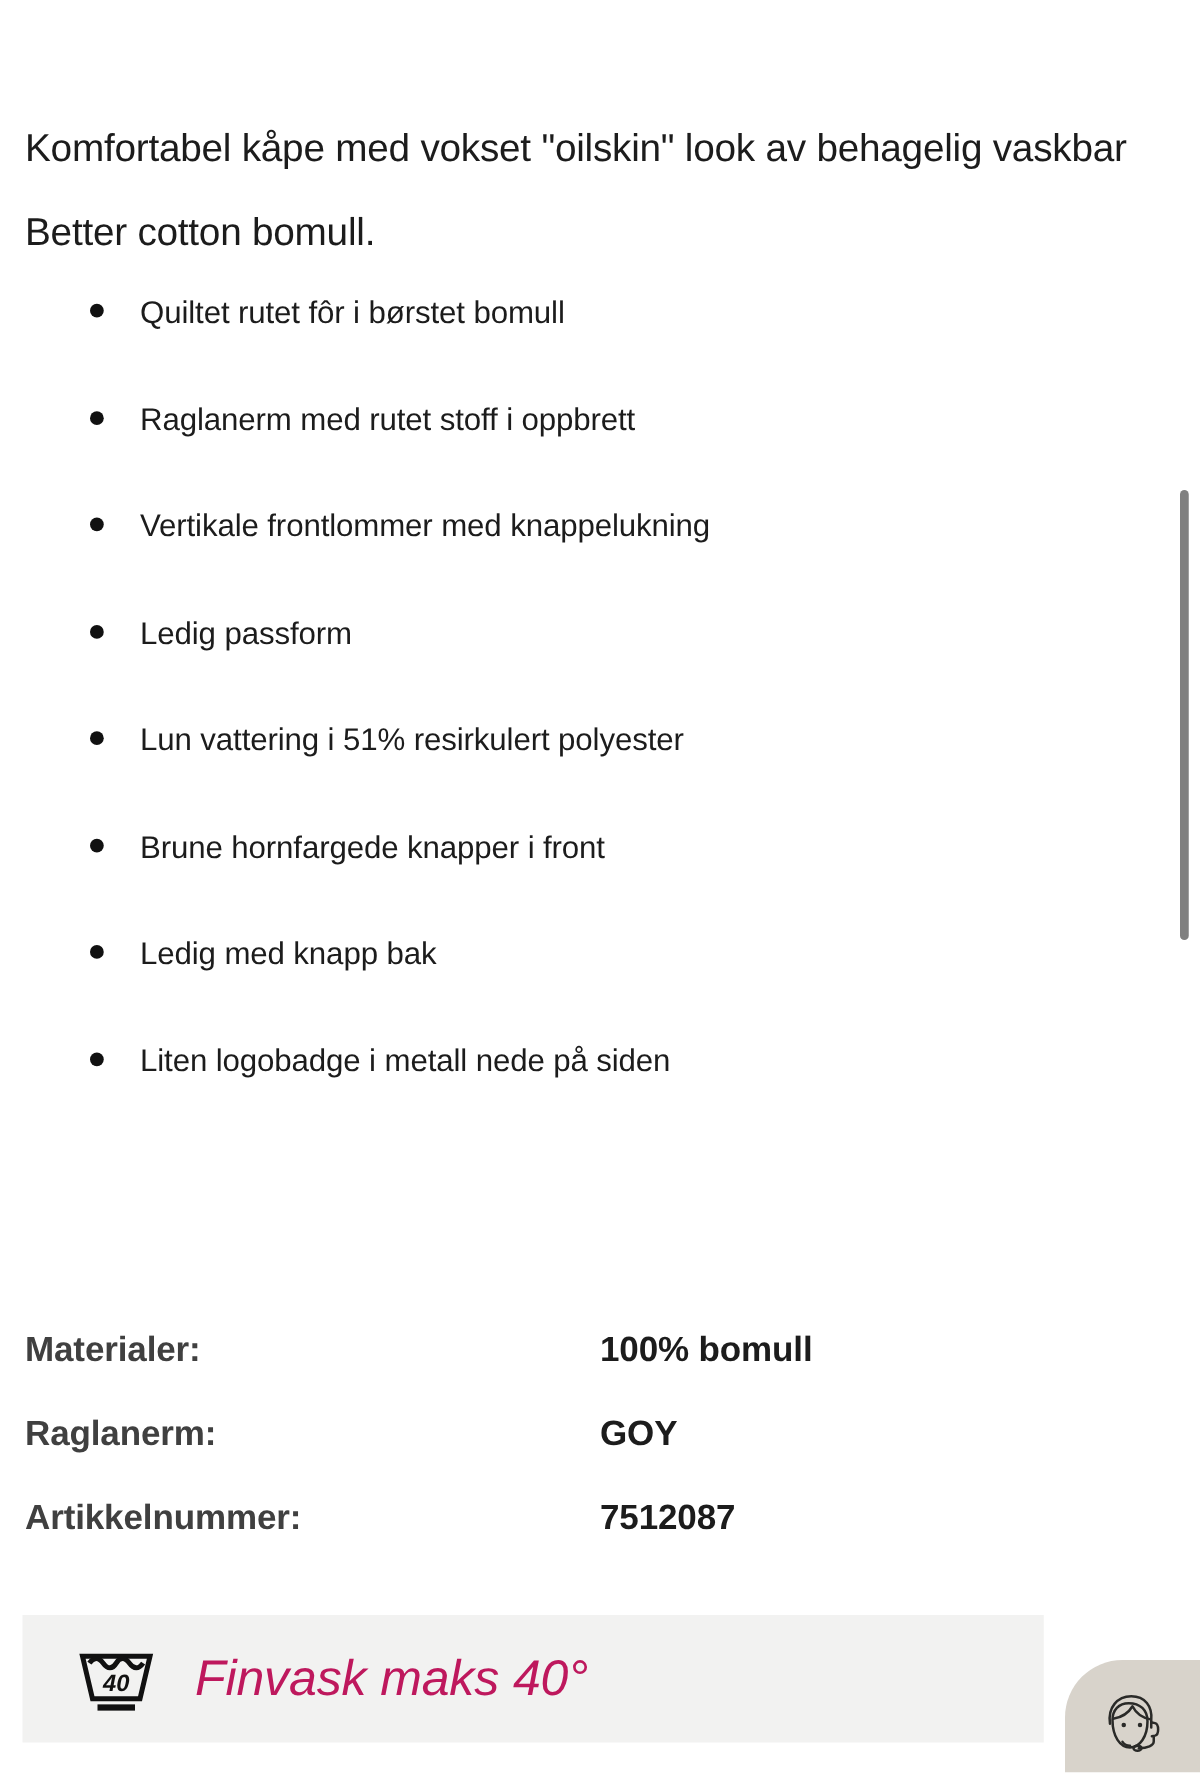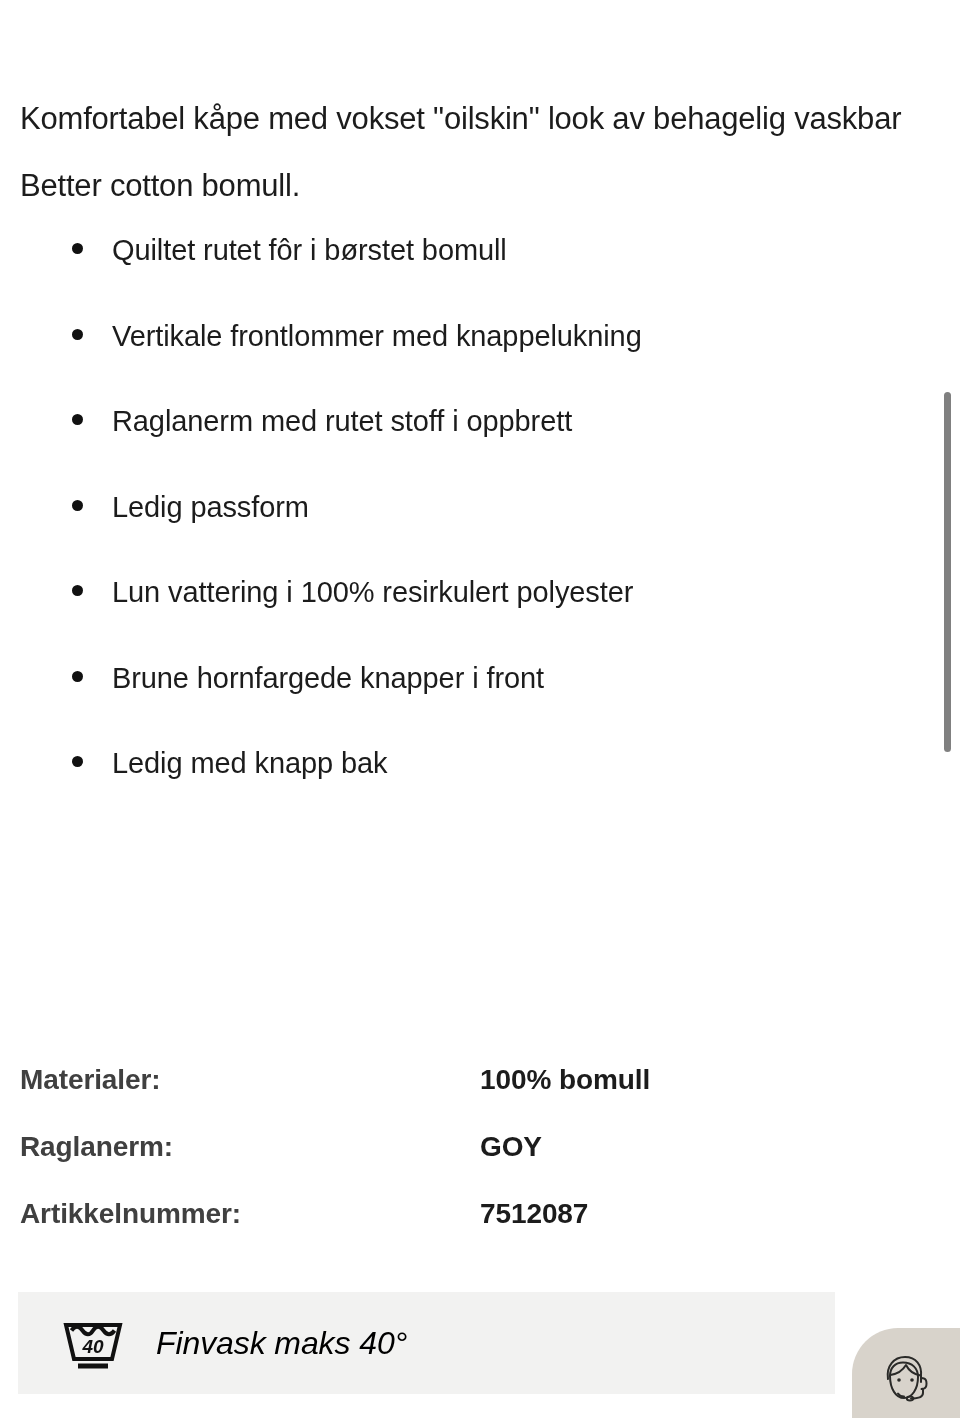--- a/index.html
+++ b/index.html
@@ -42,21 +42,21 @@
     top: 226px;
     width: 860px;
     margin: 0;
     padding: 0;
     list-style: none;
   }
   .feature-item {
     position: relative;
     height: 85.5px;
     padding-left: 92px;
-    font-size: 29px;
+    font-size: 25px;
     line-height: 48px;
     font-weight: 400;
     letter-spacing: -0.1px;
     color: #1c1c1c;
     box-sizing: border-box;
   }
   .feature-bullet {
     position: absolute;
     left: 52px;
     top: 17px;
@@ -109,24 +109,24 @@
   }
   .care-icon {
     margin-left: 44px;
     width: 62px;
     height: 54px;
     flex: 0 0 auto;
     display: block;
   }
   .care-text {
     margin-left: 32px;
-    font-size: 32px;
+    font-size: 40px;
     line-height: 36px;
     letter-spacing: -0.1px;
-    color: #000000;
+    color: #be185d;
     font-weight: 400;
     text-align: right;
   }
 
   
   .scrollbar-track {
     position: absolute;
     right: 4px;
     top: 0;
     width: 12px;
@@ -170,41 +170,45 @@
 
   <p class="intro">Komfortabel kåpe med vokset "oilskin" look av behagelig vaskbar Better cotton bomull.</p>
 
   <ul class="features">
     <li class="feature-item">
       <span class="feature-bullet"></span>
       <span>Quiltet rutet fôr i børstet bomull</span>
     </li>
     <li class="feature-item">
       <span class="feature-bullet"></span>
+      <span>Raglanerm med rutet stoff i oppbrett</span>
+    </li>
+    <li class="feature-item">
+      <span class="feature-bullet"></span>
       <span>Vertikale frontlommer med knappelukning</span>
     </li>
     <li class="feature-item">
       <span class="feature-bullet"></span>
-      <span>Raglanerm med rutet stoff i oppbrett</span>
-    </li>
-    <li class="feature-item">
-      <span class="feature-bullet"></span>
       <span>Ledig passform</span>
     </li>
     <li class="feature-item">
       <span class="feature-bullet"></span>
-      <span>Lun vattering i 100% resirkulert polyester</span>
+      <span>Lun vattering i 51% resirkulert polyester</span>
     </li>
     <li class="feature-item">
       <span class="feature-bullet"></span>
       <span>Brune hornfargede knapper i front</span>
     </li>
     <li class="feature-item">
       <span class="feature-bullet"></span>
       <span>Ledig med knapp bak</span>
+    </li>
+    <li class="feature-item">
+      <span class="feature-bullet"></span>
+      <span>Liten logobadge i metall nede på siden</span>
     </li>
   </ul>
 
   <div class="specs">
     <div class="spec-row">
       <span class="spec-label">Materialer:</span>
       <span class="spec-value">100% bomull</span>
     </div>
     <div class="spec-row">
       <span class="spec-label">Raglanerm:</span>

